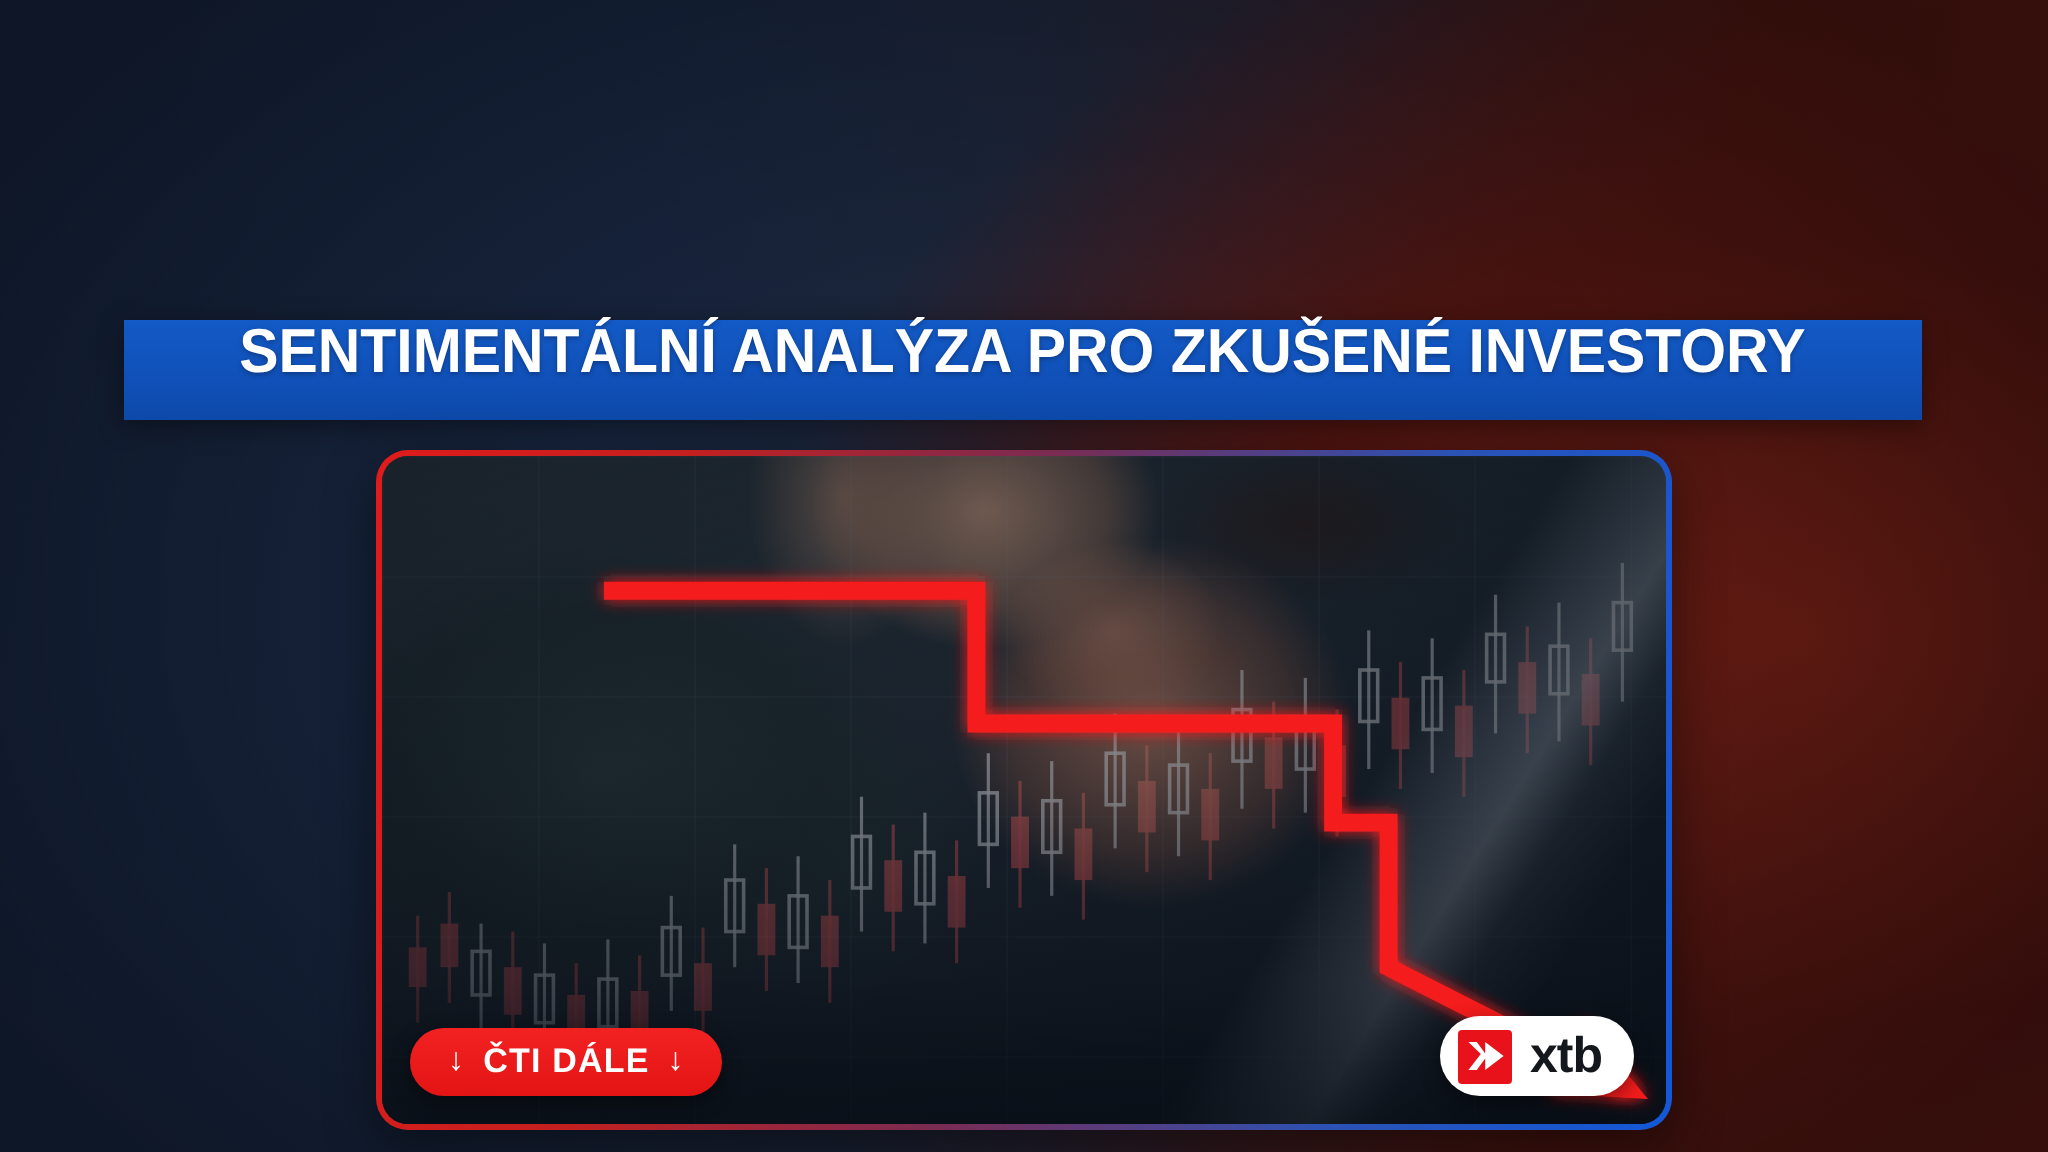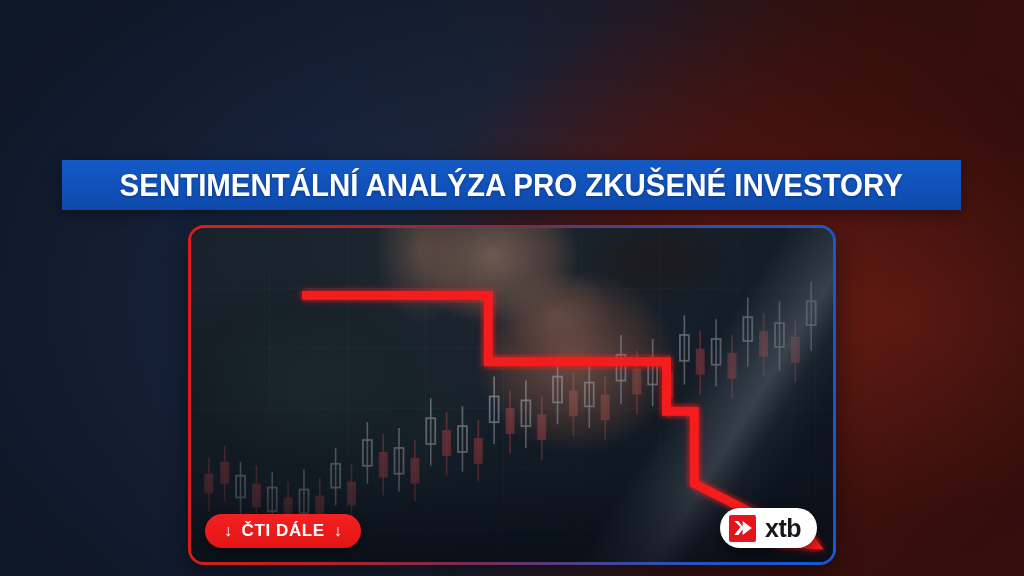--- a/index.html
+++ b/index.html
@@ -39,21 +39,21 @@
     letter-spacing:-1px;
     white-space:nowrap;
     transform:scaleX(0.93);
     text-shadow:0 2px 5px rgba(0,0,0,0.35);
   }
   
   .sub-banner {
     position:absolute; left:62px; top:160px; width:899px; height:50px;
     background:linear-gradient(180deg,#135ac6 0%, #1050b8 60%, #0d49a9 100%);
     box-shadow:0 3px 12px rgba(0,0,0,0.40);
-    display:flex; align-items:center; justify-content:center;
+    display:flex; align-items:flex-start; justify-content:center;
   }
   .sub-text {
     color:#fff;
     font-size:31px;
     line-height:31px;
     font-weight:bold;
     letter-spacing:0px;
     white-space:nowrap;
     transform:scaleX(0.95);
     text-shadow:0 1px 3px rgba(0,0,0,0.30);

